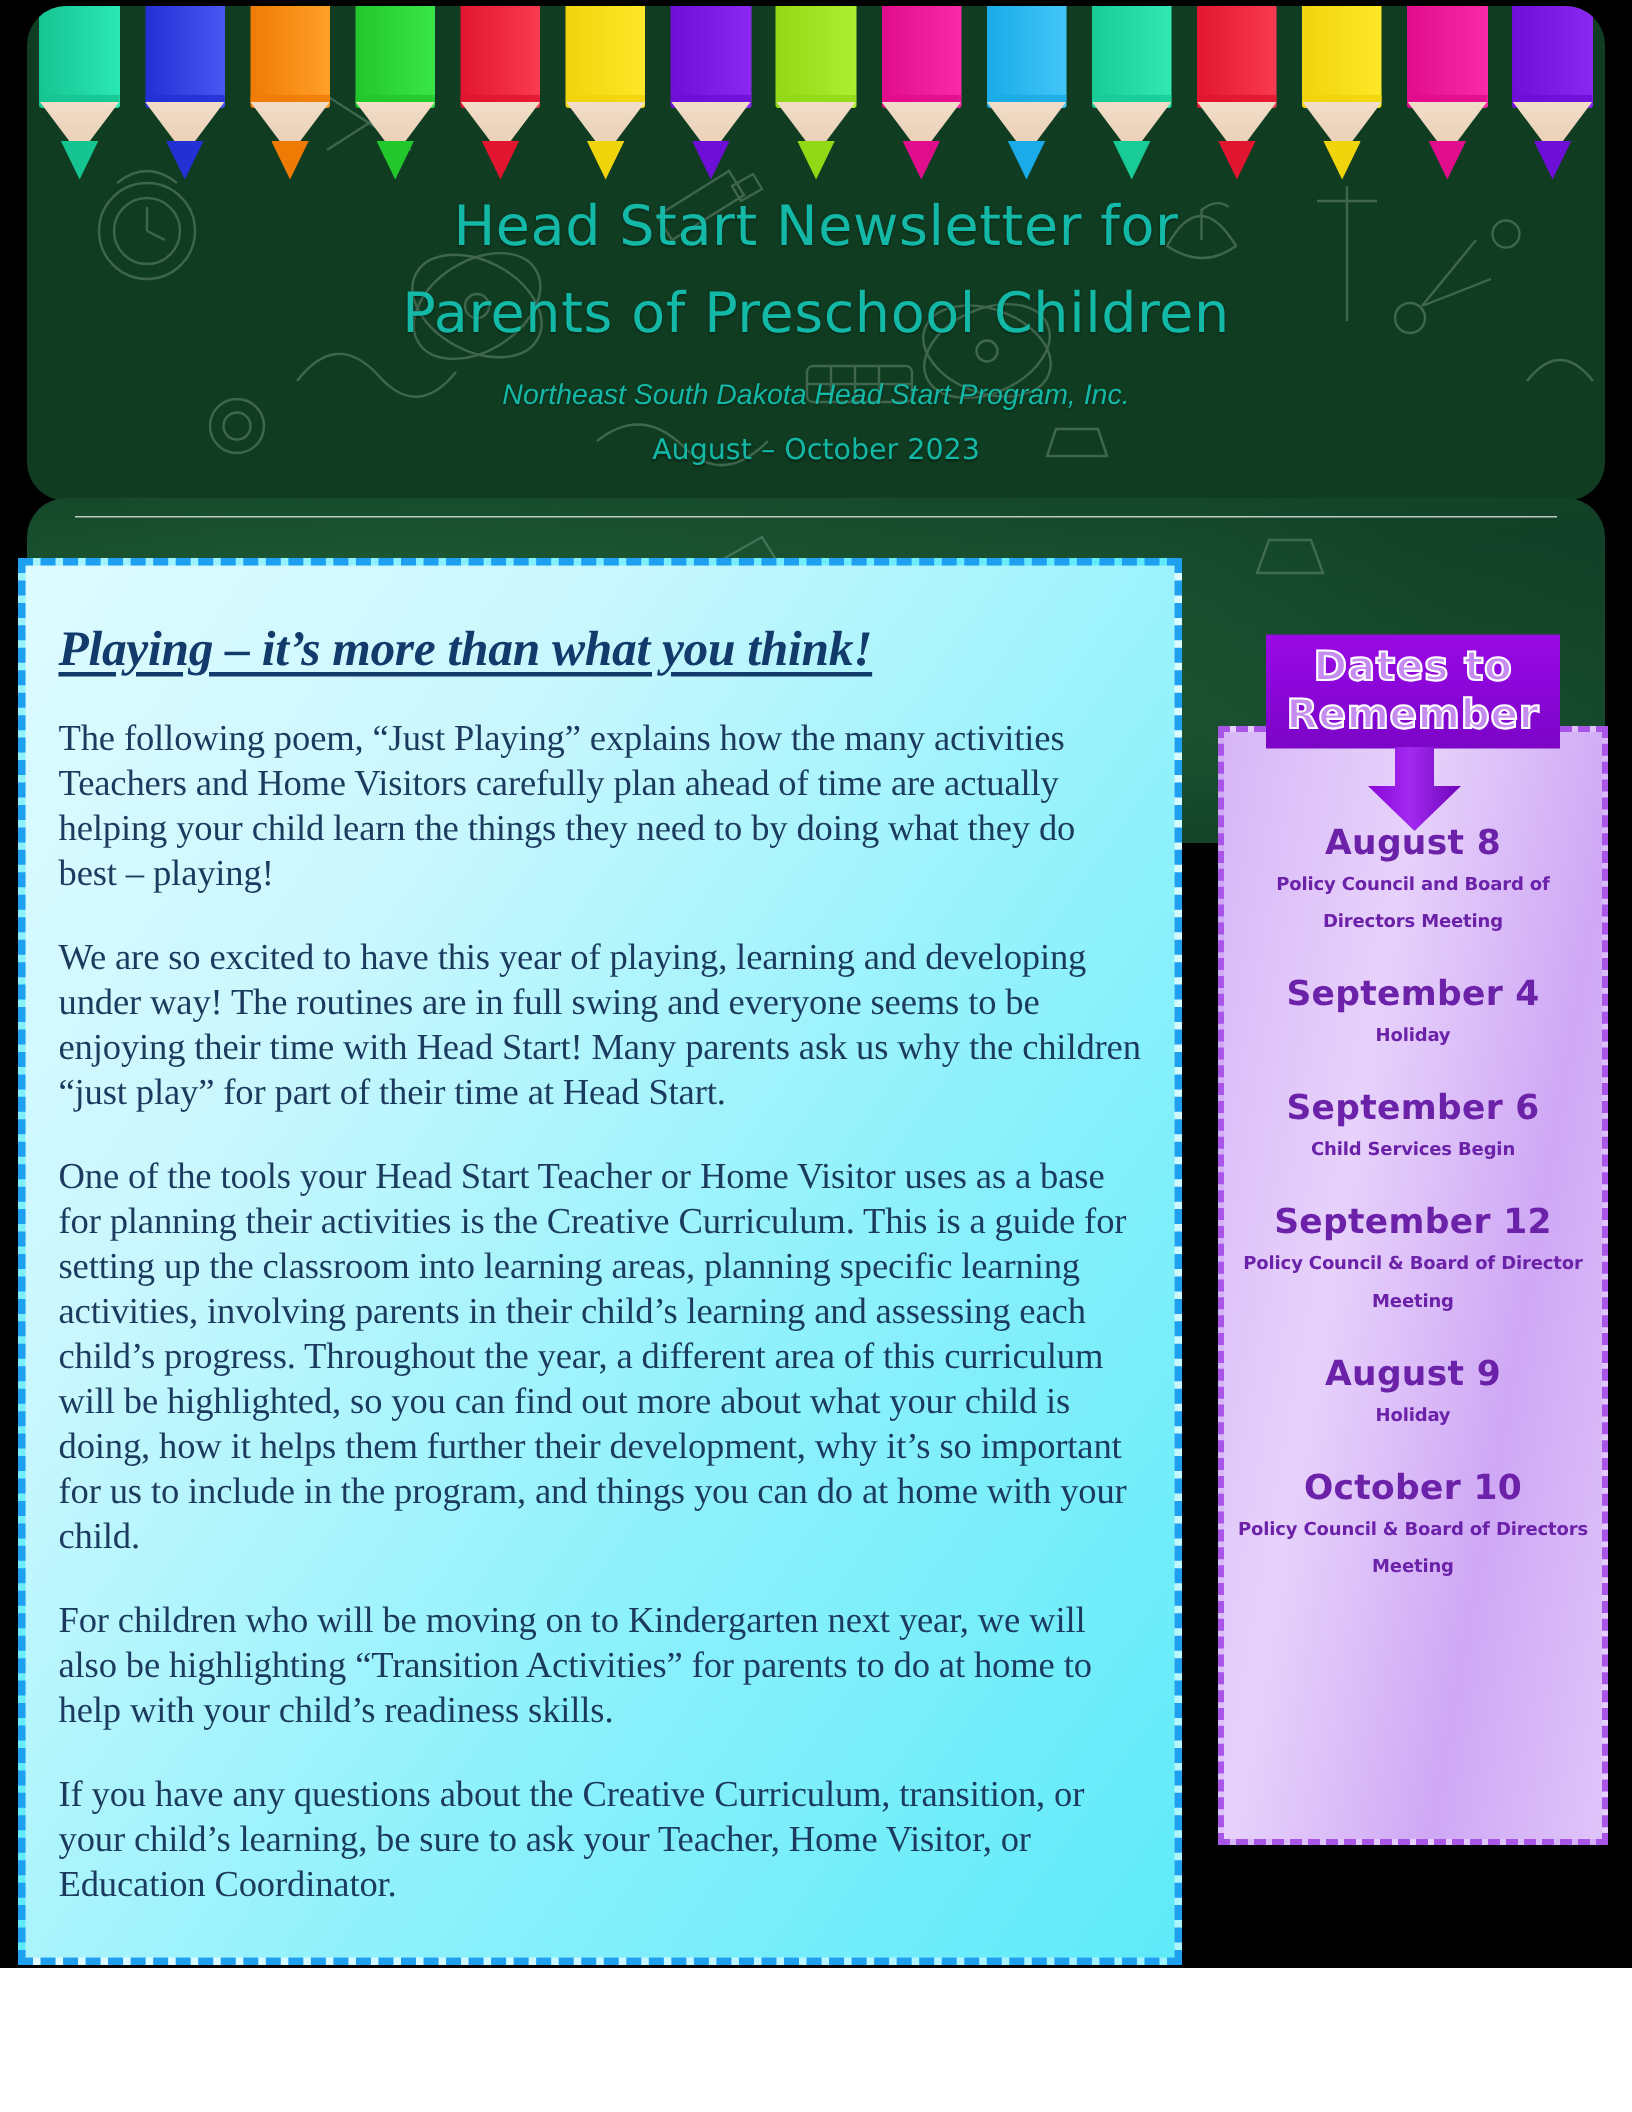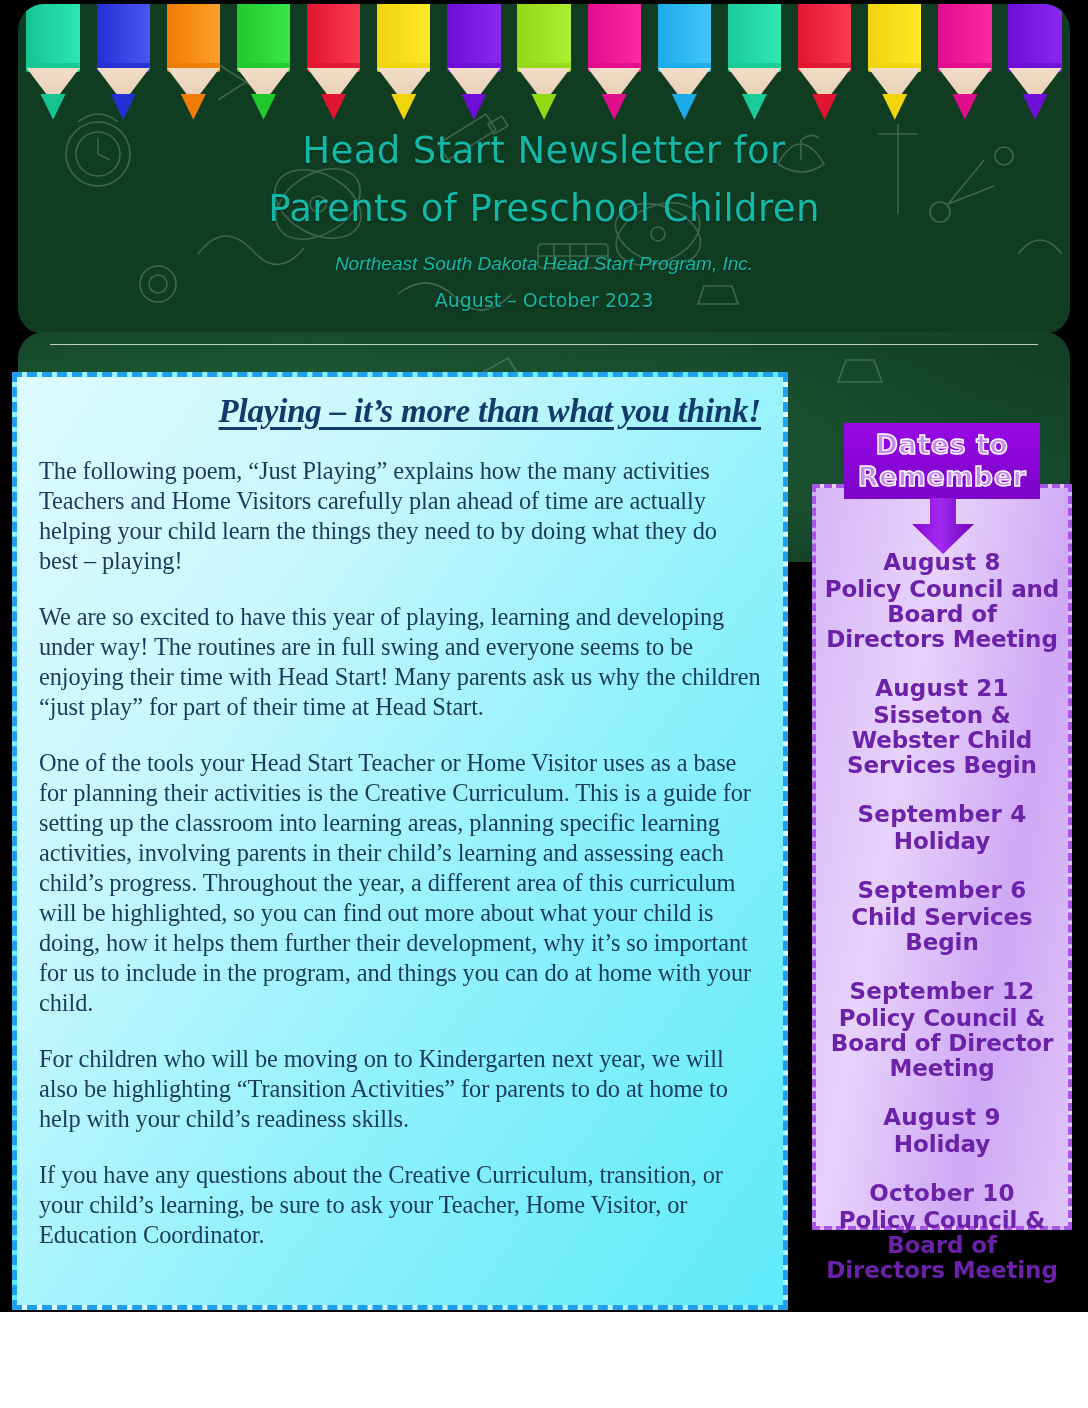--- a/index.html
+++ b/index.html
@@ -163,24 +163,24 @@
     border: 5px dashed #1f9ff0;
     background: linear-gradient(125deg, #ddfbff 0%, #c9f7fd 28%, #8ef1fb 62%, #5eeaf9 100%);
     padding: 16px 22px 10px 22px;
   }
   .article-heading {
     font-family: "Liberation Serif", serif;
     font-style: italic;
     font-weight: bold;
     font-size: 33px;
     color: #123a6b;
-    text-align: right;
+    text-align: left;
     text-decoration: underline;
     text-underline-offset: 5px;
-    margin: 0 0 26px 0;
+    margin: 22px 0 26px 0;
     letter-spacing: -0.2px;
   }
   .article p {
     font-family: "Liberation Serif", serif;
     font-size: 24.4px;
     line-height: 30px;
     color: #1b3a5e;
     margin: 0 0 26px 0;
     letter-spacing: -0.1px;
   }
@@ -232,21 +232,21 @@
     font-family: "DejaVu Sans", sans-serif;
     font-weight: bold;
     font-size: 23px;
     line-height: 29px;
     color: #6b21a8;
     letter-spacing: 0.2px;
   }
   .date-sub {
     font-family: "DejaVu Sans", sans-serif;
     font-weight: bold;
-    font-size: 23px;
+    font-size: 12px;
     line-height: 25px;
     color: #6b21a8;
     letter-spacing: -0.1px;
   }
 </style>
 </head>
 <body>
 
 <div id="page">
 
@@ -418,24 +418,20 @@
     <p>For children who will be moving on to Kindergarten next year, we will also be highlighting “Transition Activities” for parents to do at home to help with your child’s readiness skills.</p>
     <p>If you have any questions about the Creative Curriculum, transition, or your child’s learning, be sure to ask your Teacher, Home Visitor, or Education Coordinator.</p>
   </div>
 
   <div class="dates-box">
     <div class="date-item">
       <div class="date-title">August 8</div>
       <div class="date-sub">Policy Council and Board of Directors Meeting</div>
     </div>
     <div class="date-item">
-      <div class="date-title">August 21</div>
-      <div class="date-sub">Sisseton &amp; Webster Child Services Begin</div>
-    </div>
-    <div class="date-item">
       <div class="date-title">September 4</div>
       <div class="date-sub">Holiday</div>
     </div>
     <div class="date-item">
       <div class="date-title">September 6</div>
       <div class="date-sub">Child Services Begin</div>
     </div>
     <div class="date-item">
       <div class="date-title">September 12</div>
       <div class="date-sub">Policy Council &amp; Board of Director Meeting</div>

